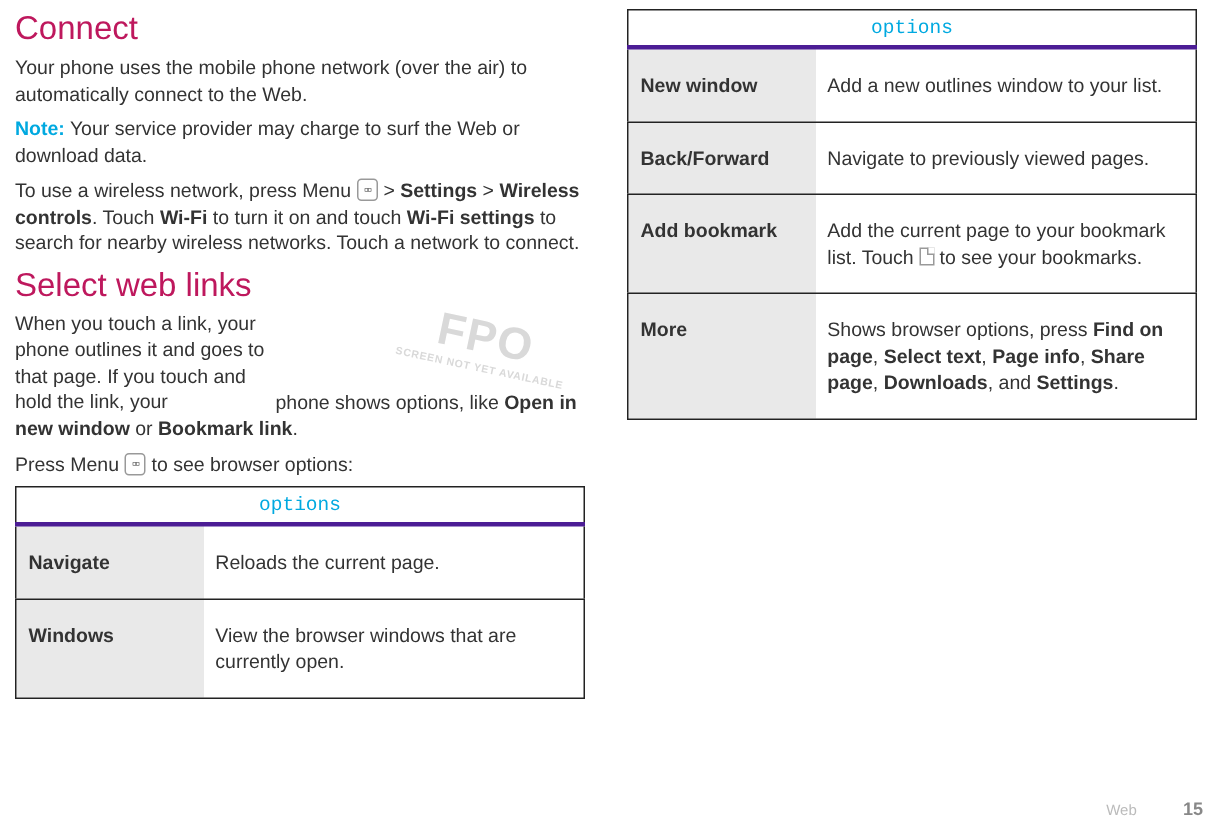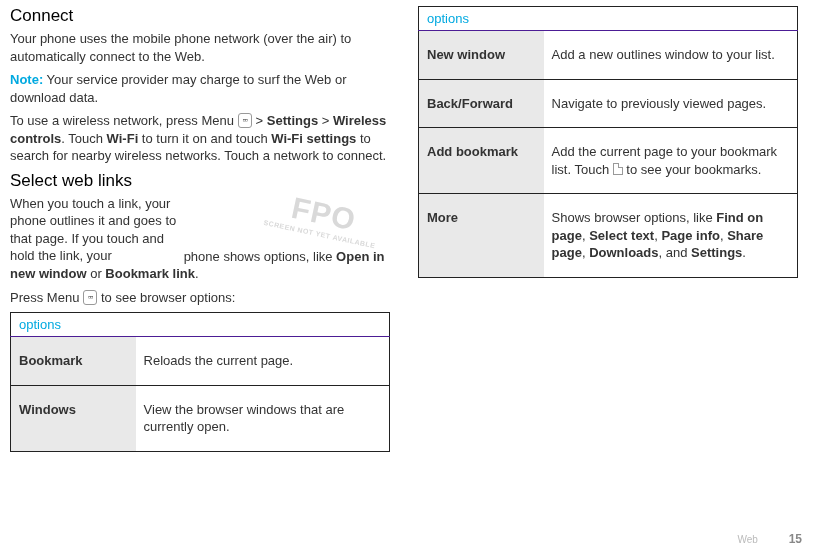--- a/index.html
+++ b/index.html
@@ -16,22 +16,22 @@
       display: flex;
       padding: 6px 10px 0 10px;
       gap: 28px;
       height: 100%;
     }
     .col {
       flex: 1;
       max-width: 380px;
     }
     .section-title {
-      color: #000000;
-      font-size: 17px;
+      color: #be185d;
+      font-size: 22px;
       font-weight: normal;
       margin-bottom: 4px;
     }
     .para {
       line-height: 1.35;
       margin-bottom: 6px;
     }
     .note-label {
       color: #00a9e0;
       font-weight: bold;
@@ -69,26 +69,27 @@
       border-left: 1px solid #999;
       border-bottom: 1px solid #999;
     }
     table.options {
       width: 100%;
       border-collapse: collapse;
       border: 1.5px solid #222;
       margin-top: 4px;
     }
     table.options th {
-      text-align: left;
+      text-align: center;
       font-weight: normal;
       color: #00a9e0;
       padding: 4px 8px;
-      border-bottom: 1px solid #4c1d95;
+      border-bottom: 3px solid #4c1d95;
       font-size: 13px;
+      font-family: Liberation Mono, monospace;
     }
     table.options td {
       border-top: 1px solid #222;
       padding: 15px 8px;
       vertical-align: top;
       line-height: 1.35;
     }
     table.options td.key {
       background: #e9e9e9;
       font-weight: bold;
@@ -165,21 +166,21 @@
     <p class="para">
       <span>Press Menu </span><span class="menu-key">▫▫</span><span> to see browser options:</span>
     </p>
 
     <table class="options">
       <tbody>
           <tr>
         <th colspan="2">options</th>
       </tr>
       <tr>
-        <td class="key">Bookmark</td>
+        <td class="key">Navigate</td>
         <td>Reloads the current page.</td>
       </tr>
       <tr>
         <td class="key">Windows</td>
         <td>View the browser windows that are currently open.</td>
       </tr>
     </tbody>
       </table>
 
   </div>
@@ -201,21 +202,21 @@
       </tr>
       <tr>
         <td class="key">Add bookmark</td>
         <td>
           <span>Add the current page to your bookmark list. Touch </span><span class="bookmark-icon"></span><span> to see your bookmarks.</span>
         </td>
       </tr>
       <tr>
         <td class="key">More</td>
         <td>
-          <span>Shows browser options, like </span><span class="b">Find on page</span><span>, </span><span class="b">Select text</span><span>, </span><span class="b">Page info</span><span>, </span><span class="b">Share page</span><span>, </span><span class="b">Downloads</span><span>, and </span><span class="b">Settings</span><span>.</span>
+          <span>Shows browser options, press </span><span class="b">Find on page</span><span>, </span><span class="b">Select text</span><span>, </span><span class="b">Page info</span><span>, </span><span class="b">Share page</span><span>, </span><span class="b">Downloads</span><span>, and </span><span class="b">Settings</span><span>.</span>
         </td>
       </tr>
     </tbody>
       </table>
 
   </div>
 </div>
 
 <div class="footer">
   <span>Web</span>

